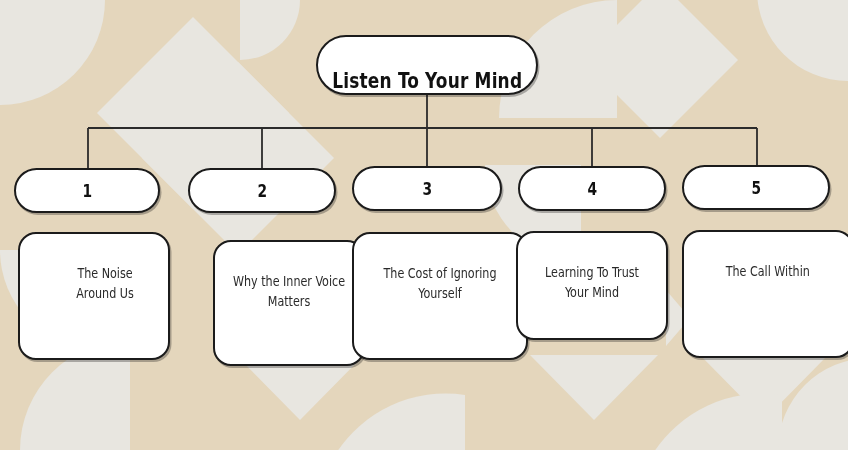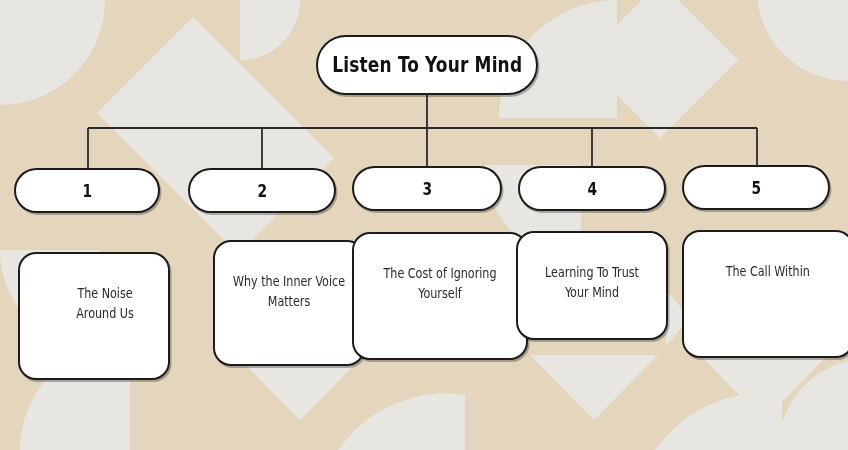--- a/index.html
+++ b/index.html
@@ -42,21 +42,21 @@
     position: absolute;
     left: 316px;
     top: 35px;
     width: 222px;
     height: 60px;
     background: #ffffff;
     border: 2.5px solid #1b1b1b;
     border-radius: 30px;
     box-sizing: border-box;
     display: flex;
-    align-items: center;
+    align-items: flex-end;
     justify-content: center;
     box-shadow: 1.5px 2px 0 rgba(20,20,20,0.30);
   }
   .title-text {
     font-size: 20.5px;
     font-weight: 700;
     color: #111111;
     letter-spacing: 0.2px;
     white-space: nowrap;
     font-family: "DejaVu Sans Condensed", "Liberation Sans Narrow", "Liberation Sans", sans-serif;
@@ -203,21 +203,21 @@
   <div class="num-pill" style="left:352px; top:166px; width:150px;">
     <span class="num-text">3</span>
   </div>
   <div class="num-pill" style="left:518px; top:166px; width:148px;">
     <span class="num-text">4</span>
   </div>
   <div class="num-pill" style="left:682px; top:165px; width:148px;">
     <span class="num-text">5</span>
   </div>
 
-  <div class="content-card" style="left:18px;  top:252px; width:152px; height:128px;padding-left:36px;">
+  <div class="content-card" style="left:18px;  top:232px; width:152px; height:128px;padding-left:36px;">
     <span class="content-text">The Noise Around Us</span>
   </div>
   <div class="content-card" style="left:186px; top:240px; width:152px; height:126px;margin-left:27px;">
     <span class="content-text">Why the Inner Voice Matters</span>
   </div>
   <div class="content-card" style="left:352px; top:232px; width:176px; height:128px;">
     <span class="content-text">The Cost of Ignoring Yourself</span>
   </div>
   <div class="content-card" style="left:516px; top:231px; width:152px; height:109px;">
     <span class="content-text">Learning To Trust Your Mind</span>

